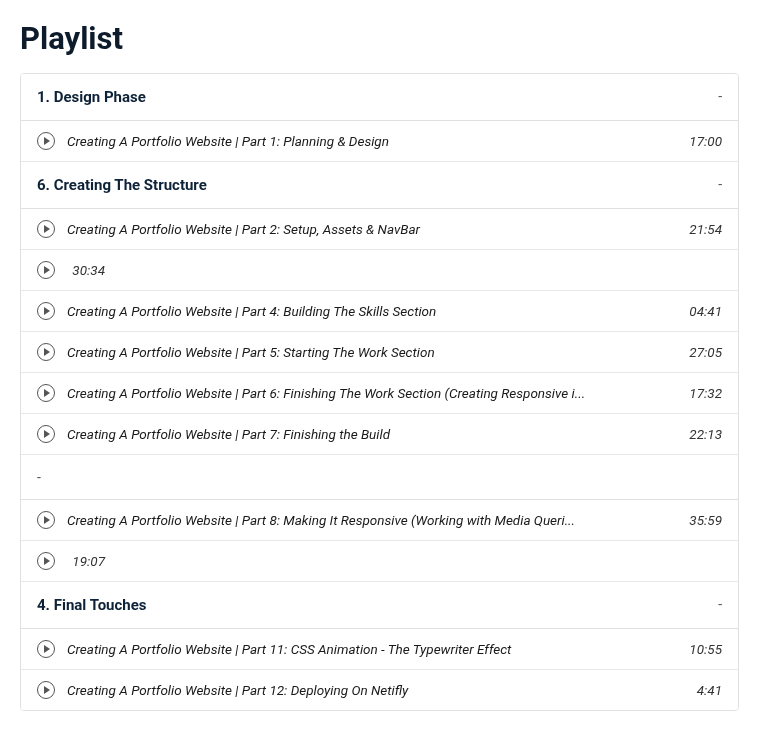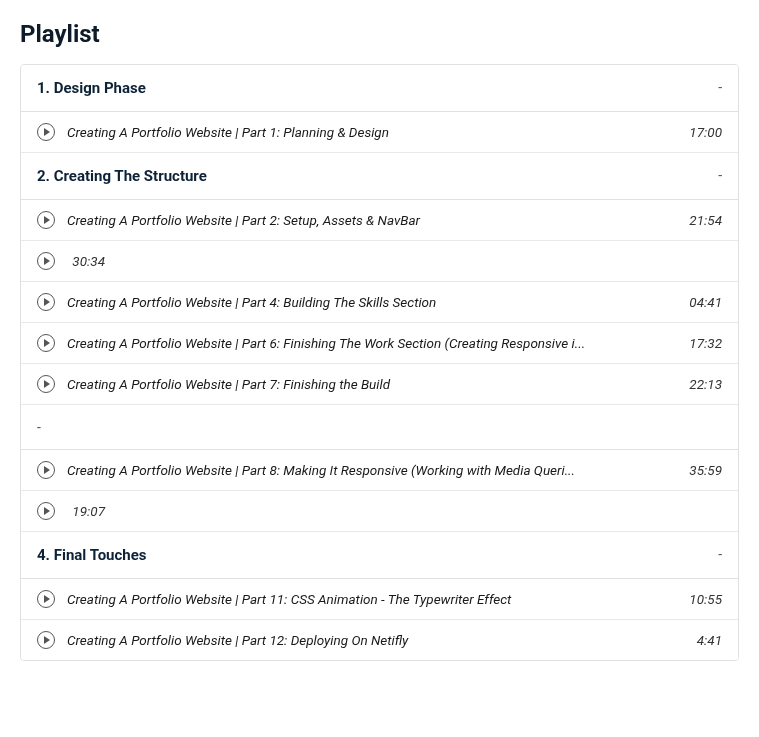--- a/index.html
+++ b/index.html
@@ -10,21 +10,21 @@
 
     body {
       font-family: -apple-system, BlinkMacSystemFont, 'Segoe UI', Roboto, sans-serif;
       background: #ffffff;
       color: #1a1a2e;
       padding: 20px;
       max-width: 759px;
     }
 
     .playlist-title {
-      font-size: 24px;
+      font-size: 31px;
       font-weight: 700;
       color: #0d1b2a;
       margin-bottom: 16px;
     }
 
     .playlist-container {
       border: 1px solid #e0e0e0;
       border-radius: 4px;
       overflow: hidden;
     }
@@ -113,21 +113,21 @@
       <span class="section-chevron">-</span>
     </div>
     <div class="playlist-item">
       <div class="play-icon">
         <div class="play-triangle"></div>
       </div>
       <span class="item-title">Creating A Portfolio Website | Part 1: Planning &amp; Design</span>
       <span class="item-duration">17:00</span>
     </div>
     <div class="section-header">
-      <span class="section-header-title">2. Creating The Structure</span>
+      <span class="section-header-title">6. Creating The Structure</span>
       <span class="section-chevron">-</span>
     </div>
     <div class="playlist-item">
       <div class="play-icon">
         <div class="play-triangle"></div>
       </div>
       <span class="item-title">Creating A Portfolio Website | Part 2: Setup, Assets &amp; NavBar</span>
       <span class="item-duration">21:54</span>
     </div>
     <div class="playlist-item">
@@ -140,20 +140,27 @@
       <div class="play-icon">
         <div class="play-triangle"></div>
       </div>
       <span class="item-title">Creating A Portfolio Website | Part 4: Building The Skills Section</span>
       <span class="item-duration">04:41</span>
     </div>
     <div class="playlist-item">
       <div class="play-icon">
         <div class="play-triangle"></div>
       </div>
+      <span class="item-title">Creating A Portfolio Website | Part 5: Starting The Work Section</span>
+      <span class="item-duration">27:05</span>
+    </div>
+    <div class="playlist-item">
+      <div class="play-icon">
+        <div class="play-triangle"></div>
+      </div>
       <span class="item-title">Creating A Portfolio Website | Part 6: Finishing The Work Section (Creating Responsive i...</span>
       <span class="item-duration">17:32</span>
     </div>
     <div class="playlist-item">
       <div class="play-icon">
         <div class="play-triangle"></div>
       </div>
       <span class="item-title">Creating A Portfolio Website | Part 7: Finishing the Build</span>
       <span class="item-duration">22:13</span>
     </div>

